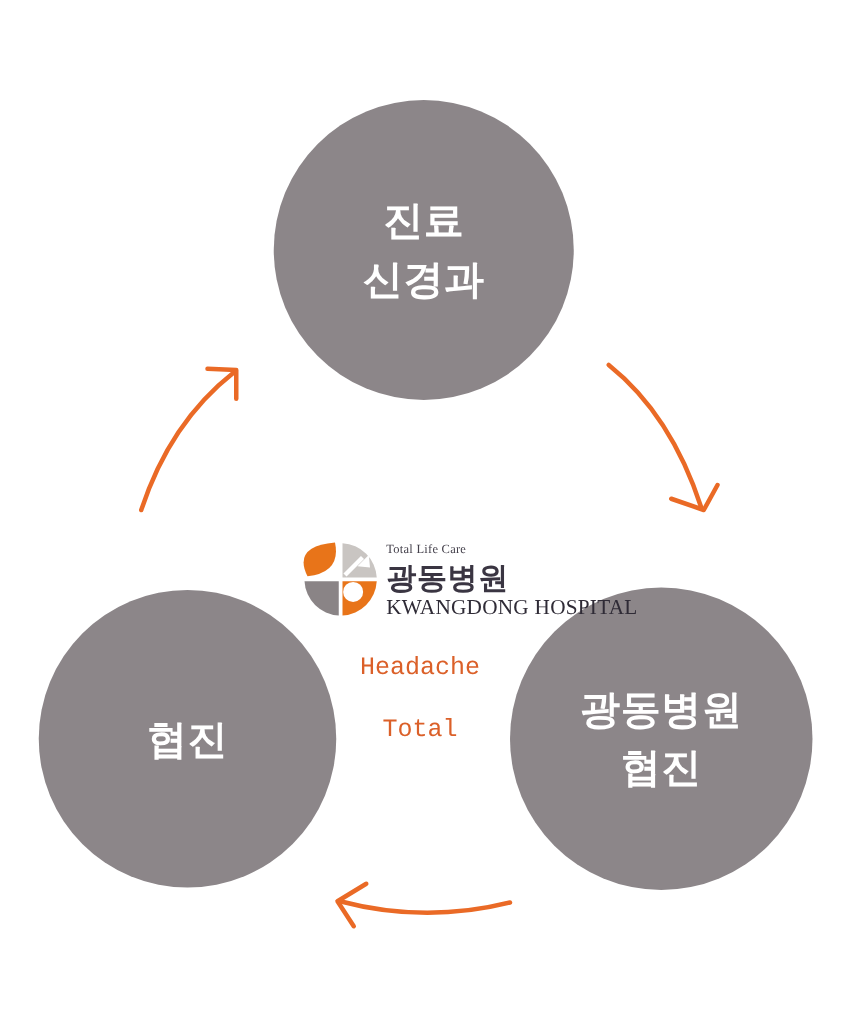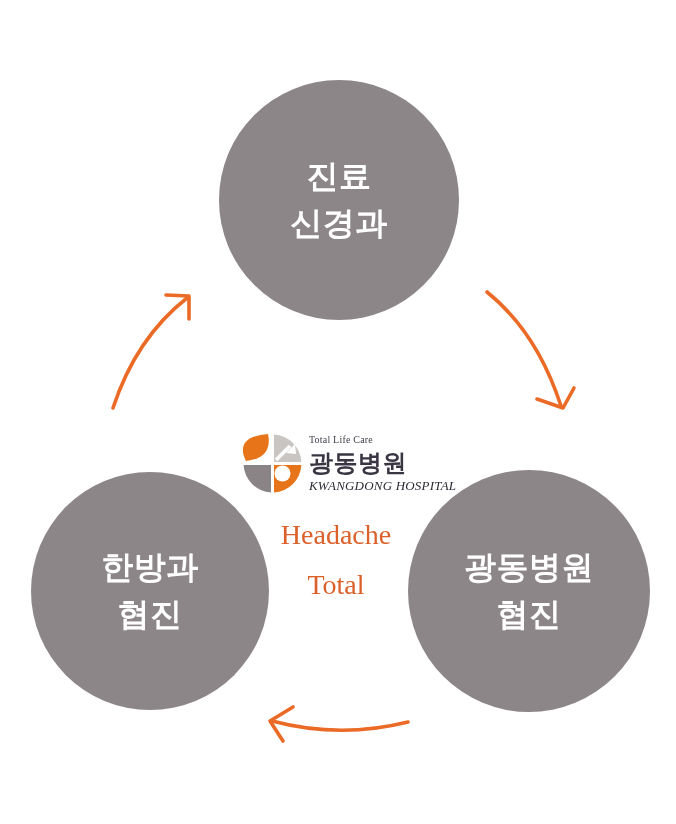--- a/index.html
+++ b/index.html
@@ -33,47 +33,46 @@
   .logo-text { margin-left:5px; width:130px; }
   .logo-tagline {
     font-family:"Liberation Serif", serif; font-size:10px; color:#44404b;
     letter-spacing:0.2px; line-height:10px; margin-bottom:2px;
   }
   .logo-name {
     font-size:24px; font-weight:700; color:#3A3542; line-height:32px;
     letter-spacing:0.5px; white-space:nowrap;
   }
   .logo-hospital {
-    font-family:"Liberation Serif", serif; font-size:13px; color:#2F2B36;
-    letter-spacing:0.2px; line-height:12px; margin-top:1px; white-space:nowrap;font-style:italic;
+    font-family:"Liberation Serif", serif; font-size:17px; color:#2F2B36;
+    letter-spacing:0.2px; line-height:12px; margin-top:1px; white-space:nowrap;
   }
   .clinic-title {
     position:absolute; left:0; top:467px; width:672px; text-align:center;
-    font-family:Liberation Serif, serif; font-size:28px; color:#DB6029;
+    font-family:Liberation Mono, monospace; font-size:20px; color:#DB6029;
     line-height:50px;
   }
   .clinic-line { display:block; }
 
   .arrows { position:absolute; left:0; top:0; width:676px; height:824px; }
 </style>
 </head>
 <body>
 
 <div class="stage">
 
   <div class="node node-top">
     <div class="node-label">
       <span class="node-line">진료</span>
       <span class="node-line">신경과</span>
     </div>
   </div>
 
   <div class="node node-left">
     <div class="node-label">
-      <span class="node-line">한방과</span>
       <span class="node-line">협진</span>
     </div>
   </div>
 
   <div class="node node-right">
     <div class="node-label">
       <span class="node-line">광동병원</span>
       <span class="node-line">협진</span>
     </div>
   </div>

